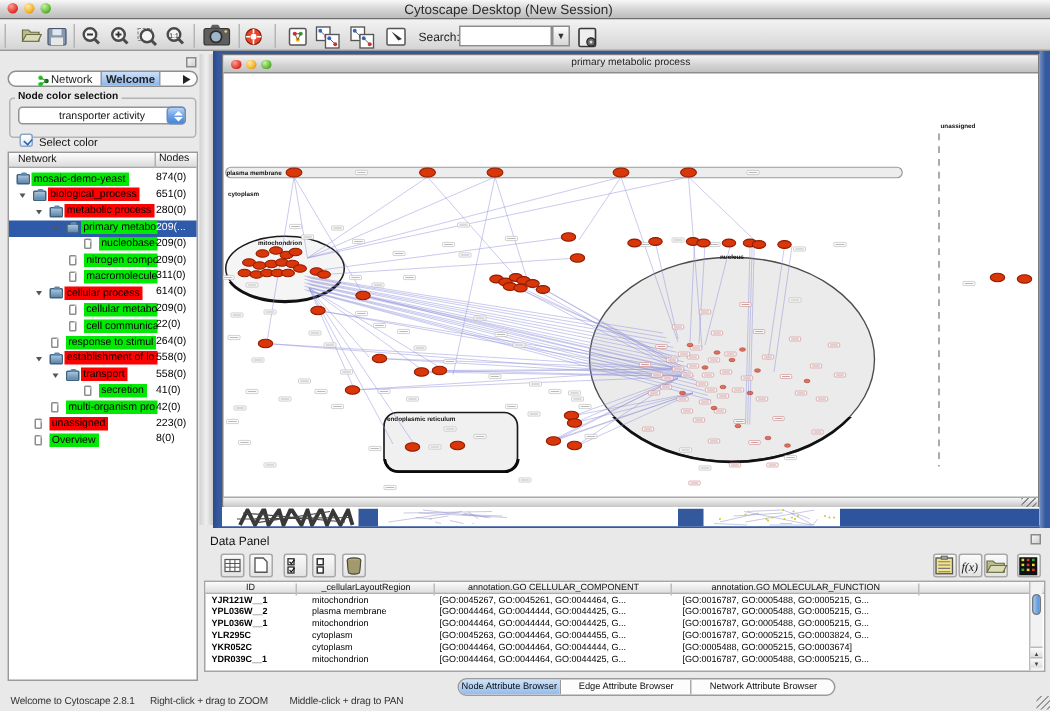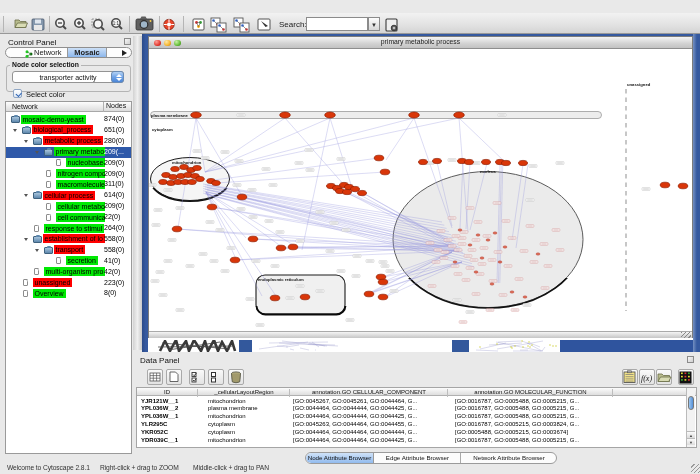--- a/index.html
+++ b/index.html
@@ -115,20 +115,26 @@
 #dtabs{position:absolute;left:172px;top:100px;width:252px;height:12px;background:#fcfcfc;
 border:1px solid #9b9b9b;border-radius:6px;font-size:6.2px;color:#111;overflow:hidden;}
 #dtabs .seg{position:absolute;top:0;height:10px;line-height:10.5px;text-align:center;white-space:nowrap;}
 #dtabs .sel{background:linear-gradient(#cfe2f8,#92bbee);border-radius:5px 0 0 5px;
 border-right:1px solid #999;}
 
 #status{left:0;top:464px;width:700px;height:10px;background:#e9e9e9;font-size:6.7px;color:#333;letter-spacing:-0.1px;}
 #status span{position:absolute;top:0px;}
 </style></head><body>
 <div id="page">
+  <div id="titlebar" class="abs">
+    <div class="tl t1"></div>
+      <div class="tl t2"></div>
+      <div class="tl t3"></div>
+    <div class="ttl">Cytoscape Desktop (New Session)</div>
+  </div>
   <div id="toolbar" class="abs">
     <div class="tsep" style="left:3px"></div>
     <div class="tsep" style="left:49px"></div>
     <div class="tsep" style="left:129px"></div>
     <div class="tsep" style="left:159px"></div>
     <div class="tsep" style="left:183px"></div>
     <svg class="abs" style="left:0;top:0" width="700" height="23" id="tbicons">
         <g transform="translate(0,-3)">
           <path d="M15 10 h4 l1.5 1.5 h5.5 v6 h-11 z" fill="#b9bd8e" stroke="#6a6d47" stroke-width="0.8"></path>
           <path d="M15 17.5 l2.5 -4.5 h10 l-2 4.5 z" fill="#d9dcb4" stroke="#6a6d47" stroke-width="0.8"></path>
@@ -184,31 +190,30 @@
           <circle cx="394" cy="18" r="2.8" fill="#666" stroke="#222" stroke-width="0.8"></circle>
           <circle cx="394" cy="18" r="1" fill="#ddd"></circle>
         </g>
       </svg>
     <div id="searchlbl">Search:</div>
     <div id="searchfield"></div>
     <div id="searchbtn">▼</div>
   </div>
 
   <div id="cpanel" class="abs">
-    <div class="hdr">Control Panel</div>
       <div class="flicon" style="left:124px;top:2px"></div>
     <div id="tabctl">
       <svg style="position:absolute;left:19px;top:2px" width="8" height="8">
           <circle cx="2" cy="1.8" r="1.5" fill="#2c2"></circle>
           <circle cx="2" cy="6.2" r="1.5" fill="#2c2"></circle>
           <circle cx="6" cy="4" r="1.5" fill="#161"></circle>
           <path d="M2 1.8 L6 4 L2 6.2" stroke="#383" stroke-width="0.7" fill="none"></path>
         </svg>
         <div id="tabnet">Network</div>
-      <div id="tabmosaic">Mosaic</div>
+      <div id="tabmosaic">Welcome</div>
       <div id="tabarr"></div>
     </div>
     <div id="grpbox"></div>
     <div id="grplbl">Node color selection</div>
     <div id="combo">transporter activity<div id="combostep"></div></div>
     <div id="cbx"></div>
       <div id="cbxlbl">Select color</div>
     <div id="treebox">
       <div id="treehdr">
           <span style="position:absolute;left:6px;top:0.5px">Network</span>

